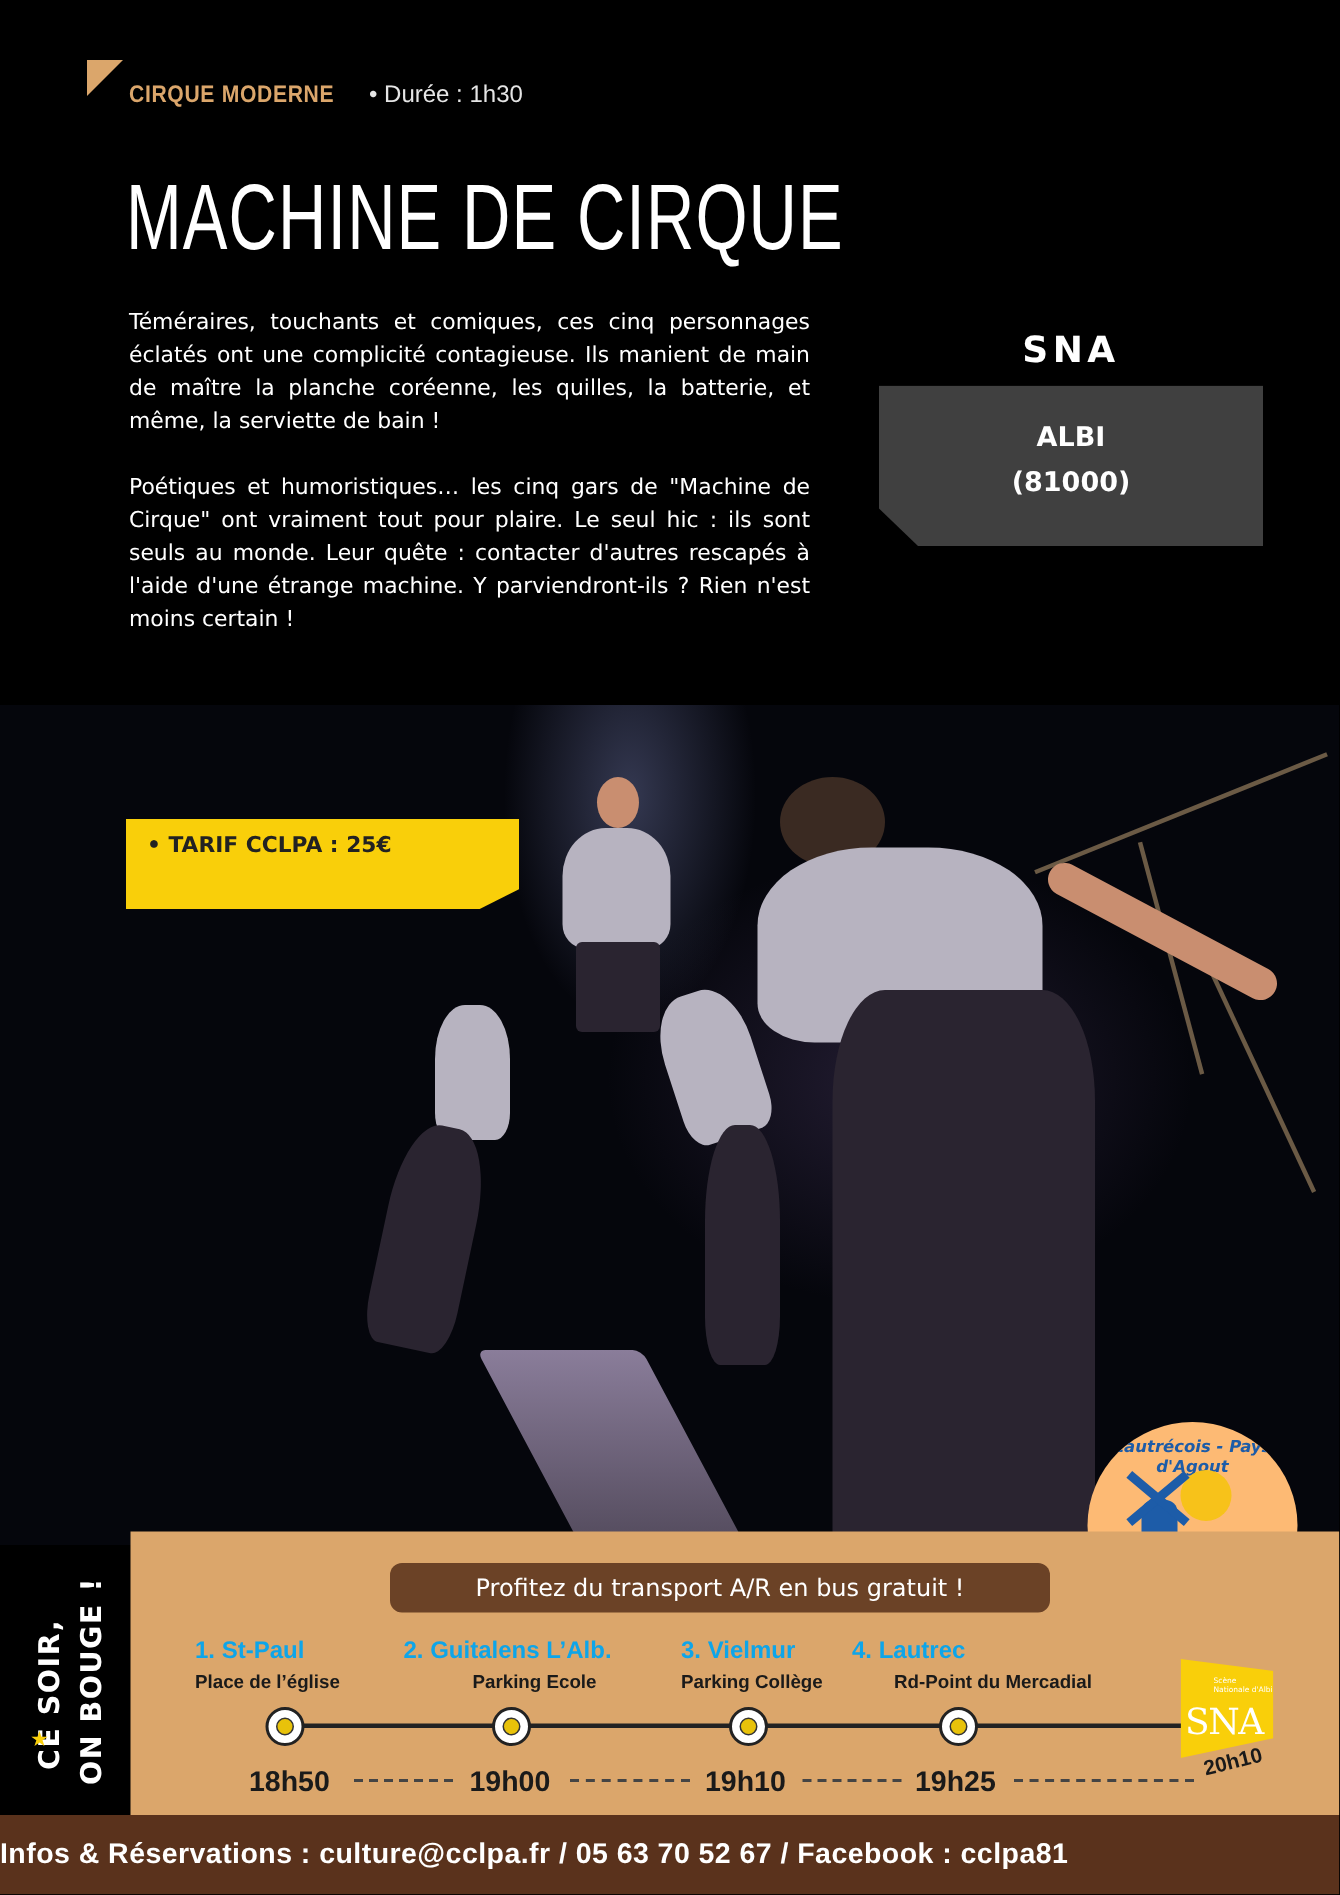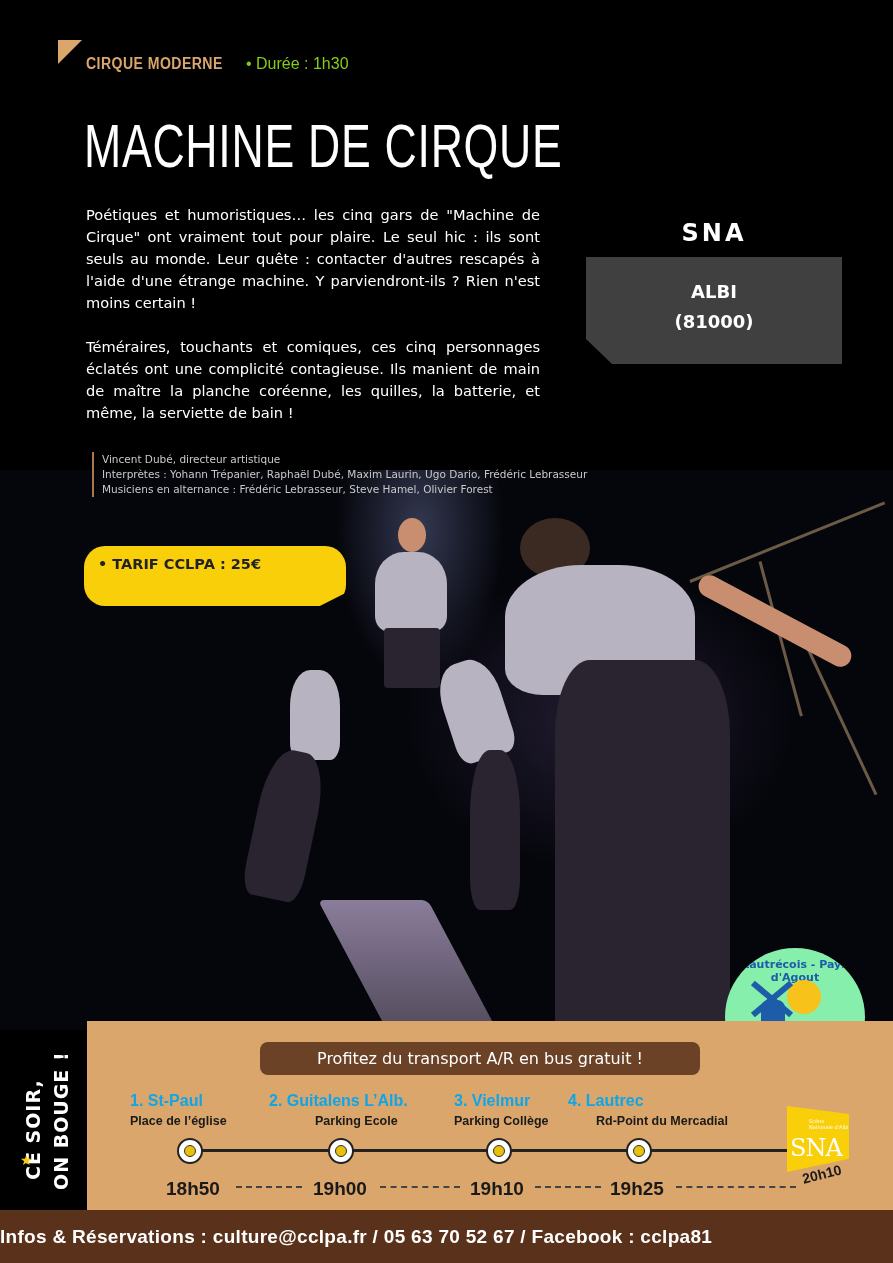--- a/index.html
+++ b/index.html
@@ -15,37 +15,37 @@
   .fig { position: absolute; border-radius: 40% 40% 20% 20%; }
   .shirt { background: #b7b3c0; }
   .pants { background: #2a2430; }
   .skin { background: #c98e70; border-radius: 50%; }
   .board { position: absolute; left: 355px; top: 430px; width: 110px; height: 140px; background: linear-gradient(180deg,#8a7d9a,#4f4758); transform: skewX(28deg); border-radius: 6px; }
   .rig { position: absolute; background: #6b5a45; height: 3px; transform-origin: left center; }
 
   
   .corner-tri { position: absolute; left: 58px; top: 40px; width: 0; height: 0; border-top: 24px solid #dba66b; border-right: 24px solid transparent; }
   .category { position: absolute; left: 86px; top: 55px; color: #dba66b; font-family: "Liberation Sans", sans-serif; font-weight: bold; font-size: 16px; letter-spacing: 0.5px; transform: scaleX(0.88); transform-origin: left; }
-  .duration { position: absolute; left: 246px; top: 55px; color: #84cc16; font-family: "Liberation Sans", sans-serif; font-size: 16px; }
+  .duration { position: absolute; left: 246px; top: 55px; color: #e5e5e5; font-family: "Liberation Sans", sans-serif; font-size: 16px; }
   .title { position: absolute; left: 84px; top: 110px; color: #fff; font-family: "Liberation Sans", sans-serif; font-size: 62px; letter-spacing: 1px; transform: scaleX(0.72); transform-origin: left; white-space: nowrap; font-weight: normal; }
 
   .desc { position: absolute; left: 86px; top: 204px; width: 454px; color: #fff; font-family: "DejaVu Sans", sans-serif; font-size: 14.6px; line-height: 22px; text-align: justify; }
   .desc p + p { margin-top: 22px; }
 
   .credits { position: absolute; left: 92px; top: 452px; border-left: 2px solid #a87a49; padding-left: 8px; color: #c9c9c9; font-size: 10.5px; line-height: 15px; font-family: "DejaVu Sans", sans-serif; }
 
   
   .date-box { position: absolute; left: 586px; top: 0; width: 256px; height: 209px; background: #dba66b; }
   .date-num { position: absolute; left: 22px; top: 50px; font-family: "DejaVu Serif", serif; font-weight: bold; font-size: 92px; line-height: 1; color: #111; letter-spacing: -4px; }
   .date-lines { position: absolute; left: 128px; top: 60px; color: #fff; font-family: "Liberation Sans", sans-serif; font-size: 22px; line-height: 28px; letter-spacing: 1.5px; transform: scaleX(0.82); transform-origin: left; white-space: nowrap; }
   .venue-name { position: absolute; left: 586px; top: 209px; width: 256px; height: 48px; background: #000; color: #fff; text-align: center; font-family: "DejaVu Sans", sans-serif; font-weight: bold; font-size: 24px; line-height: 48px; letter-spacing: 3px; }
   .venue-city { position: absolute; left: 586px; top: 257px; width: 256px; height: 107px; background: #404040; color: #fff; text-align: center; font-family: "DejaVu Sans", sans-serif; font-weight: bold; font-size: 18px; line-height: 30px; padding-top: 20px; clip-path: polygon(0 0, 100% 0, 100% 100%, 26px 100%, 0 82px); }
 
   
-  .price { position: absolute; left: 84px; top: 546px; width: 262px; height: 60px; background: #f9cf0a; color: #222; font-family: "DejaVu Sans", sans-serif; font-weight: bold; font-size: 14.5px; line-height: 22px; padding: 7px 0 0 14px; clip-path: polygon(0 0, 100% 0, 100% 78%, 90% 100%, 0 100%); border-radius: 21px; }
+  .price { position: absolute; left: 84px; top: 546px; width: 262px; height: 60px; background: #f9cf0a; color: #222; font-family: "DejaVu Sans", sans-serif; font-weight: bold; font-size: 14.5px; line-height: 22px; padding: 7px 0 0 14px; clip-path: polygon(0 0, 100% 0, 100% 78%, 90% 100%, 0 100%); }
 
   
   .band { position: absolute; left: 87px; top: 1021px; width: 806px; height: 189px; background: #dba66b; }
   .band-title { position: absolute; left: 260px; top: 1042px; width: 440px; height: 33px; background: #6b4226; border-radius: 8px; color: #fff; text-align: center; font-size: 16px; line-height: 33px; font-family: "DejaVu Sans", sans-serif; }
   .side-text { position: absolute; left: 8px; top: 1040px; width: 72px; height: 150px; }
   .side-text .line { position: absolute; color: #fff; font-family: "DejaVu Sans", sans-serif; font-weight: bold; font-size: 19px; letter-spacing: 1px; white-space: nowrap; transform: rotate(-90deg); transform-origin: left top; }
   .side-star { position: absolute; left: 20px; top: 1152px; color: #f9cf0a; font-size: 14px; }
 
   .stop-name { position: absolute; top: 1092px; color: #0ea5e9; font-family: "Liberation Sans", sans-serif; font-weight: bold; font-size: 16px; white-space: nowrap; }
   .stop-sub { position: absolute; top: 1114px; color: #1a1a1a; font-family: "Liberation Sans", sans-serif; font-weight: bold; font-size: 12.5px; white-space: nowrap; }
@@ -53,21 +53,21 @@
   .stop-dot { position: absolute; top: 1138px; width: 26px; height: 26px; border-radius: 50%; background: #fff; border: 2px solid #222; }
   .stop-dot::after { content: ""; position: absolute; left: 5px; top: 5px; width: 12px; height: 12px; border-radius: 50%; background: #e8c20a; border: 1px solid #333; box-sizing: border-box; }
   .time { position: absolute; top: 1178px; color: #1a1a1a; font-family: "Liberation Sans", sans-serif; font-weight: bold; font-size: 19px; white-space: nowrap; }
   .dash { position: absolute; top: 1186px; height: 0; border-top: 2px dashed #444; }
 
   .sna-logo { position: absolute; left: 787px; top: 1106px; width: 62px; height: 66px; background: #f9cf0a; clip-path: polygon(0 0, 100% 12%, 100% 80%, 0 100%); }
   .sna-small { position: absolute; left: 22px; top: 12px; color: #fff; font-size: 5px; line-height: 6px; font-family: "DejaVu Sans", sans-serif; }
   .sna-big { position: absolute; left: 3px; top: 28px; color: #fff; font-family: "DejaVu Serif", serif; font-size: 24px; letter-spacing: -1px; }
   .sna-time { position: absolute; left: 802px; top: 1166px; color: #1a1a1a; font-family: "Liberation Sans", sans-serif; font-weight: bold; font-size: 14px; transform: rotate(-14deg); }
 
-  .cc-logo { position: absolute; left: 725px; top: 948px; width: 140px; height: 138px; border-radius: 50%; background: #86efac; overflow: hidden; }
+  .cc-logo { position: absolute; left: 725px; top: 948px; width: 140px; height: 138px; border-radius: 50%; background: #fdba74; overflow: hidden; font-style: italic; }
   .cc-sun { position: absolute; left: 62px; top: 32px; width: 34px; height: 34px; border-radius: 50%; background: #f7c21a; }
   .cc-mill { position: absolute; left: 36px; top: 52px; width: 24px; height: 46px; background: #1d5ca8; border-radius: 8px 8px 0 0; }
   .cc-blade { position: absolute; left: 22px; top: 48px; width: 50px; height: 6px; background: #1d5ca8; transform: rotate(-40deg); }
   .cc-blade2 { transform: rotate(40deg); }
   .cc-hill { position: absolute; left: 22px; top: 80px; width: 96px; height: 26px; border-radius: 50% 50% 40% 40%; background: linear-gradient(180deg,#6dbd3f,#2aa0c9); }
   .cc-top { position: absolute; left: 0; top: 10px; width: 140px; text-align: center; color: #1d5ca8; font-family: "DejaVu Sans", sans-serif; font-weight: bold; font-size: 11px; }
   .cc-bottom { position: absolute; left: 0; top: 110px; width: 140px; text-align: center; color: #1d5ca8; font-family: "DejaVu Sans", sans-serif; font-weight: bold; font-size: 9.5px; }
 
   .footer { position: absolute; left: 0; top: 1210px; width: 893px; height: 53px; background: #5a321c; color: #fff; text-align: left; font-family: "Liberation Sans", sans-serif; font-weight: bold; font-size: 19px; line-height: 53px; letter-spacing: 0.3px; }
 </style>
@@ -97,29 +97,24 @@
     <div class="fig skin" style="left:690px;top:140px;width:170px;height:22px;border-radius:12px;transform:rotate(28deg);"></div>
     <div class="board"></div>
   </div>
 
   <div class="corner-tri"></div>
   <div class="category">CIRQUE MODERNE</div>
   <div class="duration">• Durée : 1h30</div>
   <h1 class="title">MACHINE DE CIRQUE</h1>
 
   <div class="desc">
+    <p>Téméraires, touchants et comiques, ces cinq personnages éclatés ont une complicité contagieuse. Ils manient de main de maître la planche coréenne, les quilles, la batterie, et même, la serviette de bain !</p>
     <p>Poétiques et humoristiques… les cinq gars de "Machine de Cirque" ont vraiment tout pour plaire. Le seul hic : ils sont seuls au monde. Leur quête : contacter d'autres rescapés à l'aide d'une étrange machine. Y parviendront-ils ? Rien n'est moins certain !</p>
-    <p>Téméraires, touchants et comiques, ces cinq personnages éclatés ont une complicité contagieuse. Ils manient de main de maître la planche coréenne, les quilles, la batterie, et même, la serviette de bain !</p>
   </div>
 
-  <div class="credits">
-    <div>Vincent Dubé, directeur artistique</div>
-    <div>Interprètes : Yohann Trépanier, Raphaël Dubé, Maxim Laurin, Ugo Dario, Frédéric Lebrasseur</div>
-    <div>Musiciens en alternance : Frédéric Lebrasseur, Steve Hamel, Olivier Forest</div>
-  </div>
 
   <div class="venue-name">SNA</div>
   <div class="venue-city">
     <div>ALBI</div>
     <div>(81000)</div>
   </div>
 
   <div class="price">
     <div>• TARIF CCLPA : 25€</div>
   </div>

